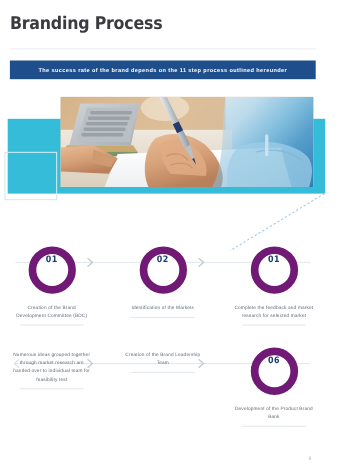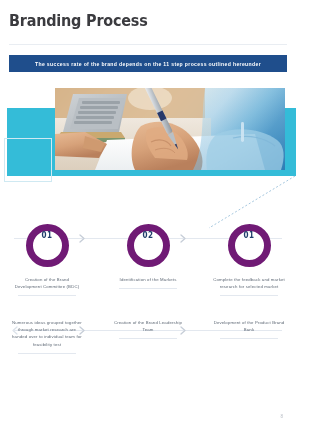--- a/index.html
+++ b/index.html
@@ -368,20 +368,23 @@
         <div class="step-label">Numerous ideas grouped together through market research are handed over to individual team for feasibility test</div>
         <div class="label-rule"></div>
       </div>
 
       <div class="step s2">
         <div class="step-label">Creation of the Brand Leadership Team</div>
         <div class="label-rule"></div>
       </div>
 
       <div class="step s3">
+        <div class="circle">
+          <span class="circle-num">06</span>
+        </div>
         <div class="step-label">Development of the Product Brand Bank</div>
         <div class="label-rule"></div>
       </div>
     </div>
 
   </div>
 
   <div class="footer-num">8</div>
 </div>
 

